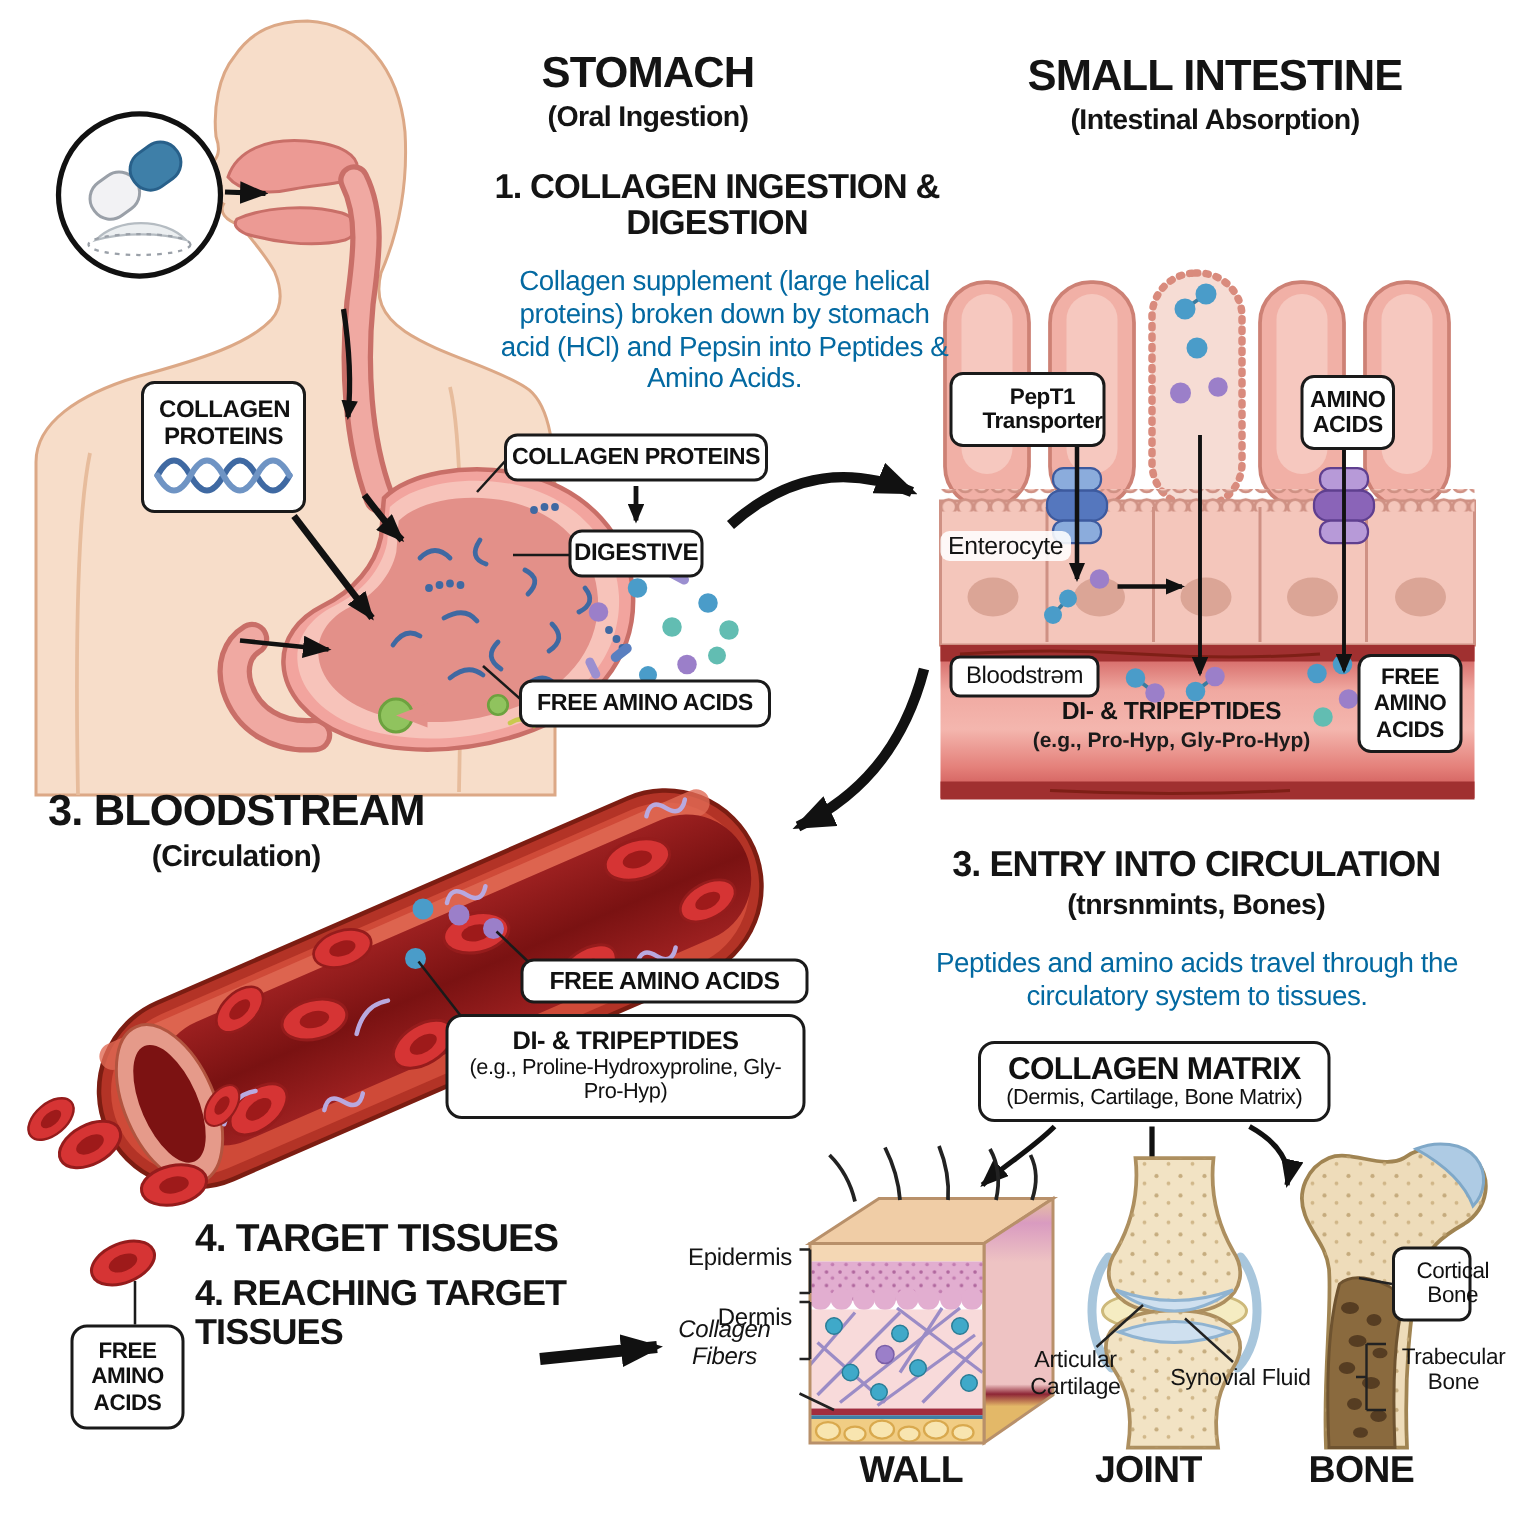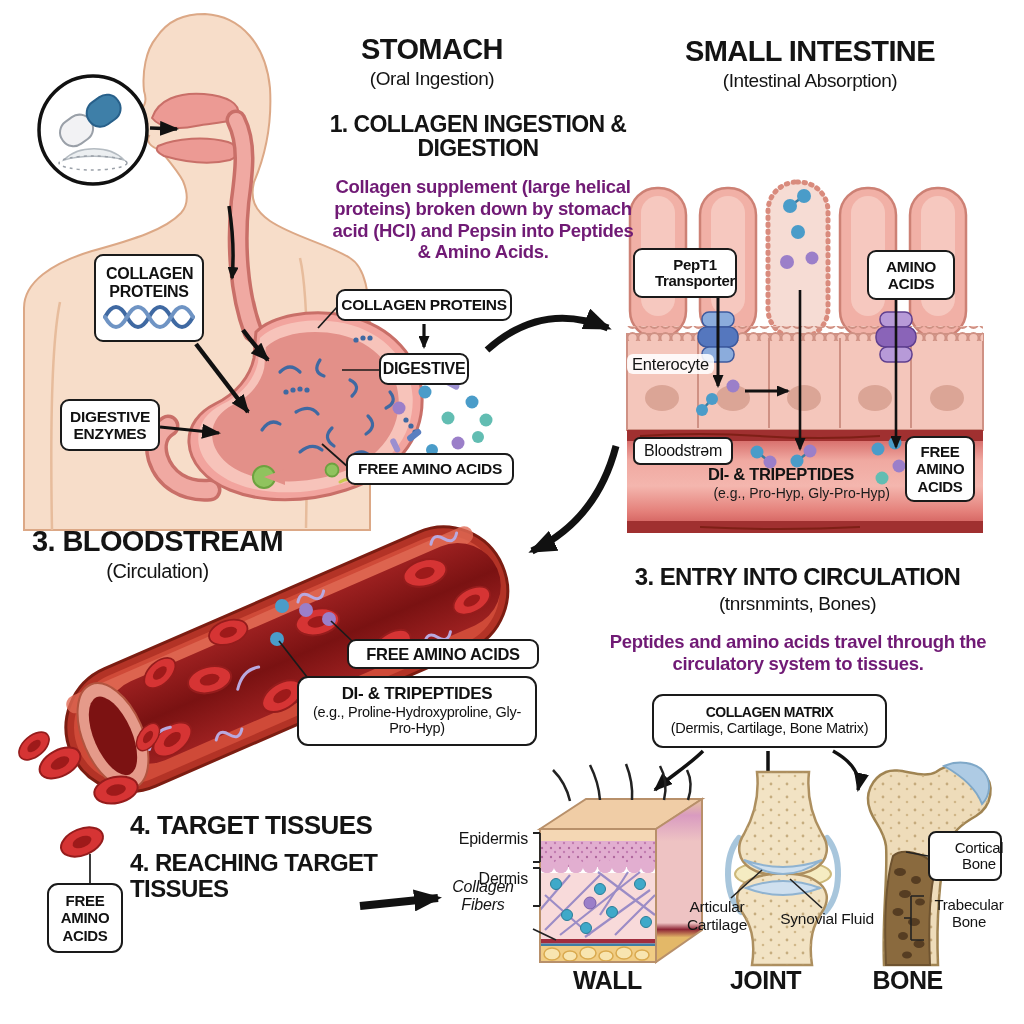--- a/index.html
+++ b/index.html
@@ -1,22 +1,22 @@
 <!DOCTYPE html>
 <html><head>
 <meta charset="utf-8">
 <style>
   html,body{margin:0;padding:0;background:#fff;}
   .canvas{position:relative;width:1024px;height:1024px;background:#fff;
           font-family:"Liberation Sans",sans-serif;color:#111;overflow:hidden;}
   .abs{position:absolute;}
   svg.art{position:absolute;left:0;top:0;}
   .hdr{font-weight:700;letter-spacing:-0.6px;text-align:center;line-height:1.05;color:#141414;}
-  .sub{font-weight:400;text-align:center;letter-spacing:-0.4px;color:#141414;}
-  .para{font-weight:700;text-align:center;letter-spacing:-0.3px;line-height:1.18;color:#701a75;}
+  .sub{font-weight:700;text-align:center;letter-spacing:-0.4px;color:#141414;}
+  .para{font-weight:400;text-align:center;letter-spacing:-0.3px;line-height:1.18;color:#0369a1;}
   .co{position:absolute;background:#fff;border:2.3px solid #1a1a1a;border-radius:9px;
       text-align:center;font-weight:700;line-height:1.1;letter-spacing:-0.3px;
       display:flex;flex-direction:column;align-items:center;justify-content:center;box-sizing:border-box;}
   .plain{position:absolute;font-weight:400;text-align:center;line-height:1.1;letter-spacing:-0.2px;color:#141414;}
   .tissue-title{font-weight:700;font-size:25px;text-align:center;letter-spacing:-0.5px;color:#141414;}
 </style>
 </head>
 <body>
 
 <div class="canvas">
@@ -410,45 +410,42 @@
 <div class="abs hdr" style="left:655px;top:36px;width:310px;font-size:29px;">SMALL INTESTINE</div>
 <div class="abs sub" style="left:655px;top:70px;width:310px;font-size:19px;">(Intestinal Absorption)</div>
 
 <div class="co" style="left:94px;top:254px;width:110px;height:88px;font-size:16px;padding:3px 2px;">
   <span style="width:86px;">COLLAGEN PROTEINS</span>
   <svg width="94" height="28" viewBox="0 0 94 28" style="margin-top:2px;">
     <path d="M3,14 Q14,-6 25,14 Q36,34 47,14 Q58,-6 69,14 Q80,34 91,14" fill="none" stroke="#3f69a2" stroke-width="4" stroke-linecap="round"></path>
     <path d="M3,14 Q14,34 25,14 Q36,-6 47,14 Q58,34 69,14 Q80,-6 91,14" fill="none" stroke="#6f94c4" stroke-width="4" stroke-linecap="round"></path>
   </svg>
 </div>
-<div class="co" style="left:60px;top:399px;width:100px;height:52px;font-size:15.5px;">
-  <span style="width:86px;">DIGESTIVE ENZYMES</span>
-</div>
 <div class="co" style="left:336px;top:289px;width:176px;height:32px;font-size:15.5px;">
   <span>COLLAGEN PROTEINS</span>
 </div>
 <div class="co" style="left:379px;top:353px;width:90px;height:32px;font-size:16px;">
   <span>DIGESTIVE</span>
 </div>
 <div class="co" style="left:346px;top:453px;width:168px;height:32px;font-size:15.5px;">
   <span>FREE AMINO ACIDS</span>
 </div>
 
 <div class="co" style="left:633px;top:248px;width:104px;height:50px;font-size:15px;padding-left:20px;">
   <span style="width:92px;">PepT1 Transporter</span>
 </div>
-<div class="co" style="left:867px;top:250px;width:88px;height:50px;font-size:15.5px;">
+<div class="co" style="left:867px;top:250px;width:63px;height:50px;font-size:15.5px;">
   <span style="width:60px;">AMINO ACIDS</span>
 </div>
 <div class="plain" style="left:627px;top:354px;font-size:16.5px;background:rgba(255,255,255,0.88);border-radius:6px;padding:1px 5px;">Enterocyte</div>
 <div class="co" style="left:633px;top:437px;width:100px;height:28px;font-size:16px;font-weight:400;border-radius:7px;">
   <span>Bloodstrəm</span>
 </div>
 <div class="abs" style="left:672px;top:465px;width:218px;text-align:center;font-weight:700;font-size:16.5px;letter-spacing:-0.3px;color:#141414;">DI- &amp; TRIPEPTIDES</div>
-<div class="abs" style="left:672px;top:485px;width:218px;text-align:right;font-weight:400;font-size:14px;color:#1b1b1b;">(e.g., Pro-Hyp, Gly-Pro-Hyp)</div>
+<div class="abs" style="left:672px;top:485px;width:218px;text-align:center;font-weight:700;font-size:14px;color:#1b1b1b;">(e.g., Pro-Hyp, Gly-Pro-Hyp)</div>
 <div class="co" style="left:905px;top:436px;width:70px;height:66px;font-size:15px;line-height:1.15;">
   <span style="width:56px;">FREE AMINO ACIDS</span>
 </div>
 
 <div class="abs hdr" style="left:20px;top:526px;width:275px;font-size:29px;">3. BLOODSTREAM</div>
 <div class="abs sub" style="left:20px;top:560px;width:275px;font-size:20px;">(Circulation)</div>
 <div class="co" style="left:347px;top:639px;width:192px;height:30px;font-size:16.5px;">
   <span>FREE AMINO ACIDS</span>
 </div>
 <div class="co" style="left:297px;top:676px;width:240px;height:70px;border-radius:11px;padding:3px;">
@@ -456,33 +453,33 @@
   <span style="font-size:14.5px;font-weight:400;line-height:1.15;">(e.g., Proline-Hydroxyproline, Gly-Pro-Hyp)</span>
 </div>
 <div class="co" style="left:47px;top:883px;width:76px;height:70px;font-size:15px;border-radius:11px;line-height:1.15;">
   <span style="width:58px;">FREE AMINO ACIDS</span>
 </div>
 
 <div class="abs hdr" style="left:605px;top:564px;width:385px;font-size:24px;">3. ENTRY INTO CIRCULATION</div>
 <div class="abs sub" style="left:605px;top:593px;width:385px;font-size:19px;">(tnrsnmints, Bones)</div>
 <div class="abs para" style="left:602px;top:631px;width:392px;font-size:18.5px;">Peptides and amino acids travel through the circulatory system to tissues.</div>
 <div class="co" style="left:652px;top:694px;width:235px;height:54px;border-radius:11px;border-width:2.6px;">
-  <span style="font-size:14px;letter-spacing:-0.5px;">COLLAGEN MATRIX</span>
+  <span style="font-size:21px;letter-spacing:-0.5px;">COLLAGEN MATRIX</span>
   <span style="font-size:14.5px;font-weight:400;">(Dermis, Cartilage, Bone Matrix)</span>
 </div>
 
 <div class="abs" style="left:130px;top:810px;font-weight:700;font-size:26px;letter-spacing:-0.6px;color:#141414;">4. TARGET TISSUES</div>
 <div class="abs" style="left:130px;top:850px;width:255px;font-weight:700;font-size:24px;letter-spacing:-0.6px;line-height:1.1;color:#141414;">4. REACHING TARGET TISSUES</div>
 
 <div class="plain" style="left:440px;top:830px;width:88px;text-align:right;font-size:16px;">Epidermis</div>
 <div class="plain" style="left:440px;top:870px;width:88px;text-align:right;font-size:16px;">Dermis</div>
 <div class="plain" style="left:438px;top:878px;width:90px;font-size:16px;line-height:1.15;font-style:italic;">Collagen Fibers</div>
 <div class="plain" style="left:664px;top:898px;width:106px;font-size:15.5px;line-height:1.15;">Articular Cartilage</div>
 <div class="plain" style="left:777px;top:910px;width:100px;font-size:15.5px;line-height:1.15;">Synovial Fluid</div>
-<div class="co" style="left:928px;top:831px;width:74px;height:50px;font-size:15px;font-weight:400;border-radius:8px;padding-left:28px;">
+<div class="co" style="left:928px;top:831px;width:53px;height:50px;font-size:15px;font-weight:400;border-radius:8px;padding-left:28px;">
   <span style="width:58px;">Cortical Bone</span>
 </div>
 <div class="plain" style="left:922px;top:896px;width:94px;font-size:15px;line-height:1.15;">Trabecular Bone</div>
 
 <div class="abs tissue-title" style="left:550px;top:966px;width:115px;">WALL</div>
 <div class="abs tissue-title" style="left:708px;top:966px;width:115px;">JOINT</div>
 <div class="abs tissue-title" style="left:850px;top:966px;width:115px;">BONE</div>
 
 </div>
 

